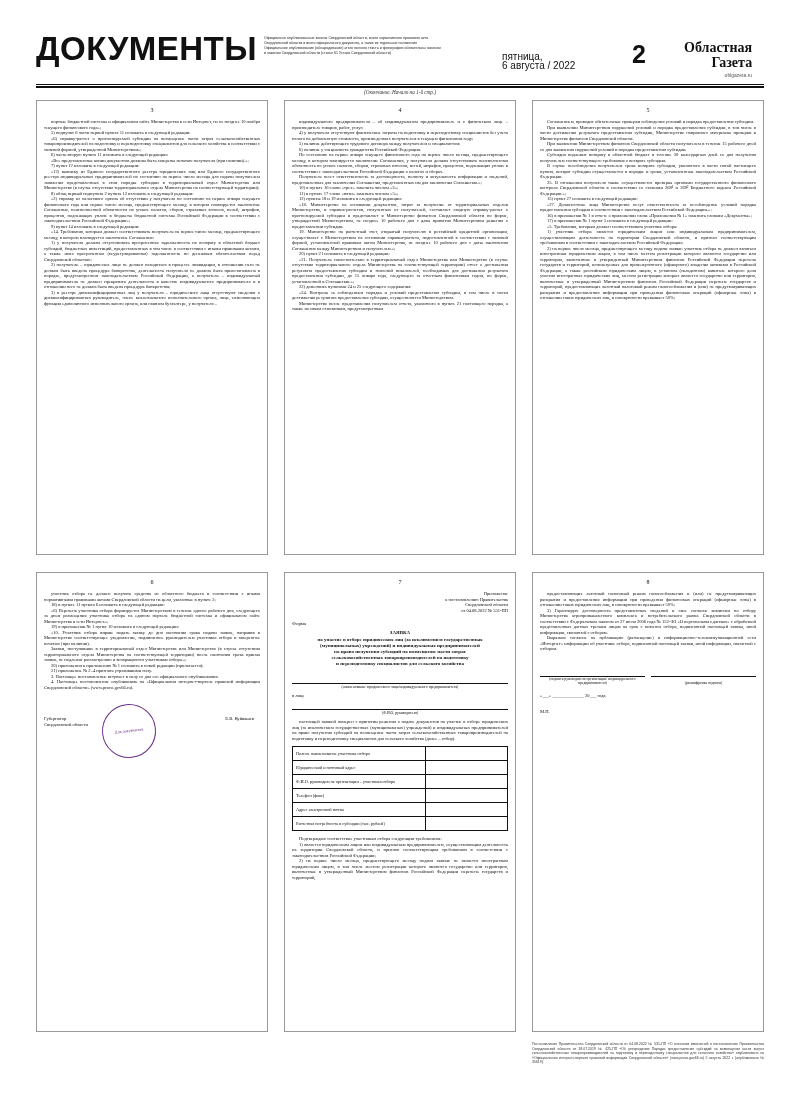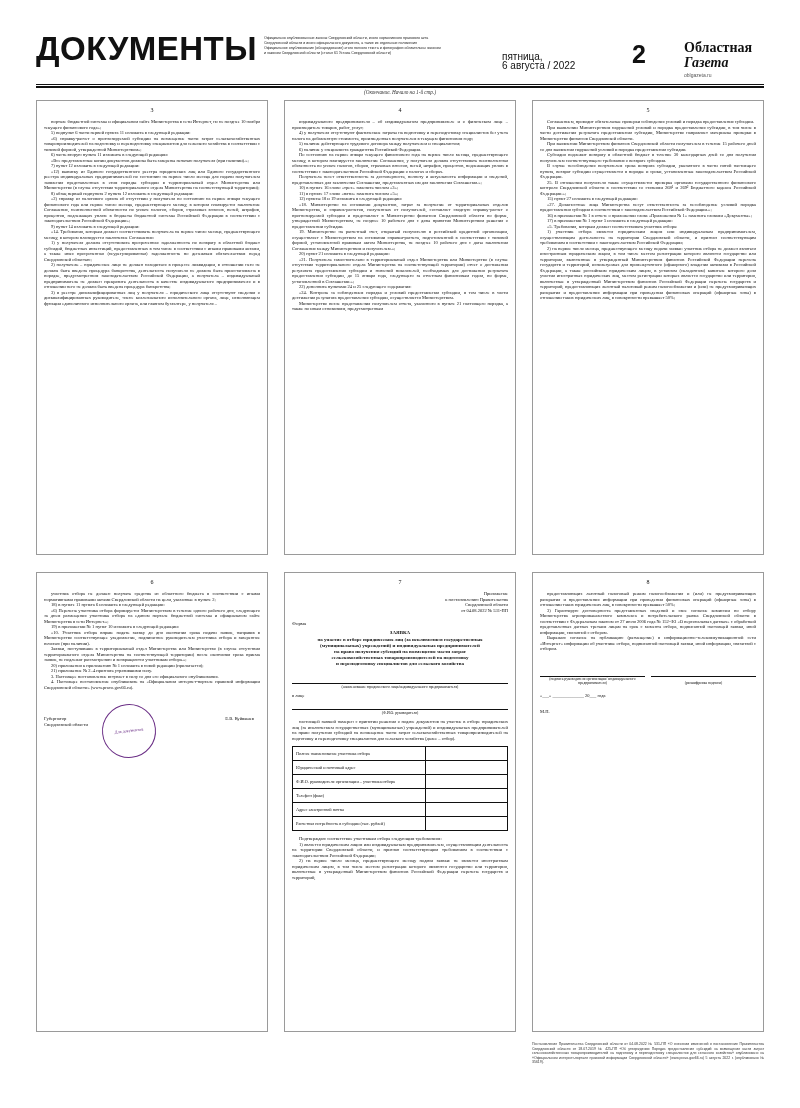--- a/index.html
+++ b/index.html
@@ -5,23 +5,23 @@
   html,body{margin:0;padding:0;background:#ffffff;}
   body{width:800px;height:1108px;font-family:"Liberation Serif",serif;color:#111;}
   .page{position:relative;width:800px;height:1108px;background:#fff;padding-left:45px;}
 
   
   .masthead{position:absolute;left:36px;top:34px;width:728px;height:50px;}
   .mast-title{position:absolute;left:0;top:-4px;font-family:"Liberation Sans",sans-serif;font-weight:bold;font-size:33px;letter-spacing:0.5px;color:#111;}
   .mast-note{position:absolute;left:228px;top:2px;width:228px;font-family:"Liberation Sans",sans-serif;font-size:3.6px;line-height:5.0px;color:#222;text-align:justify;}
   .mast-date{position:absolute;left:466px;top:18px;font-family:"Liberation Sans",sans-serif;font-size:10px;line-height:9px;color:#111;}
   .mast-num{position:absolute;left:596px;top:6px;font-family:"Liberation Sans",sans-serif;font-size:25px;font-weight:bold;color:#111;}
-  .mast-brand{position:absolute;left:648px;top:6px;text-align:left;}
+  .mast-brand{position:absolute;left:648px;top:6px;text-align:right;}
   .mast-brand .l1{font-family:"Liberation Serif",serif;font-weight:bold;font-size:14px;line-height:15px;color:#111;}
-  .mast-brand .l2{font-family:"Liberation Serif",serif;font-weight:bold;font-size:14px;line-height:15px;color:#111;font-style:italic;}
+  .mast-brand .l2{font-family:"Liberation Serif",serif;font-weight:bold;font-size:14px;line-height:15px;color:#111;}
   .mast-brand .site{font-family:"Liberation Sans",sans-serif;font-size:5px;color:#555;margin-top:2px;}
   .rule{position:absolute;left:36px;top:84px;width:728px;border-top:1px solid #111;}
   .rule2{position:absolute;left:36px;top:86px;width:728px;border-top:2px solid #111;}
 
   .cont-note{position:absolute;left:36px;top:89px;width:728px;text-align:center;font-size:5.2px;font-style:italic;color:#333;font-family:"Liberation Serif",serif;}
 
   
   .col{position:absolute;border:1px solid #9a9a9a;background:#fff;box-sizing:border-box;padding:6px 7px 6px 7px;overflow:hidden;}
   .colnum{text-align:center;font-size:6px;font-family:"Liberation Serif",serif;color:#111;margin-bottom:6px;}
   .txt p{margin:0 0 0 0;font-size:4.55px;line-height:5.5px;text-align:justify;text-indent:7px;font-family:"Liberation Serif",serif;color:#111;}

